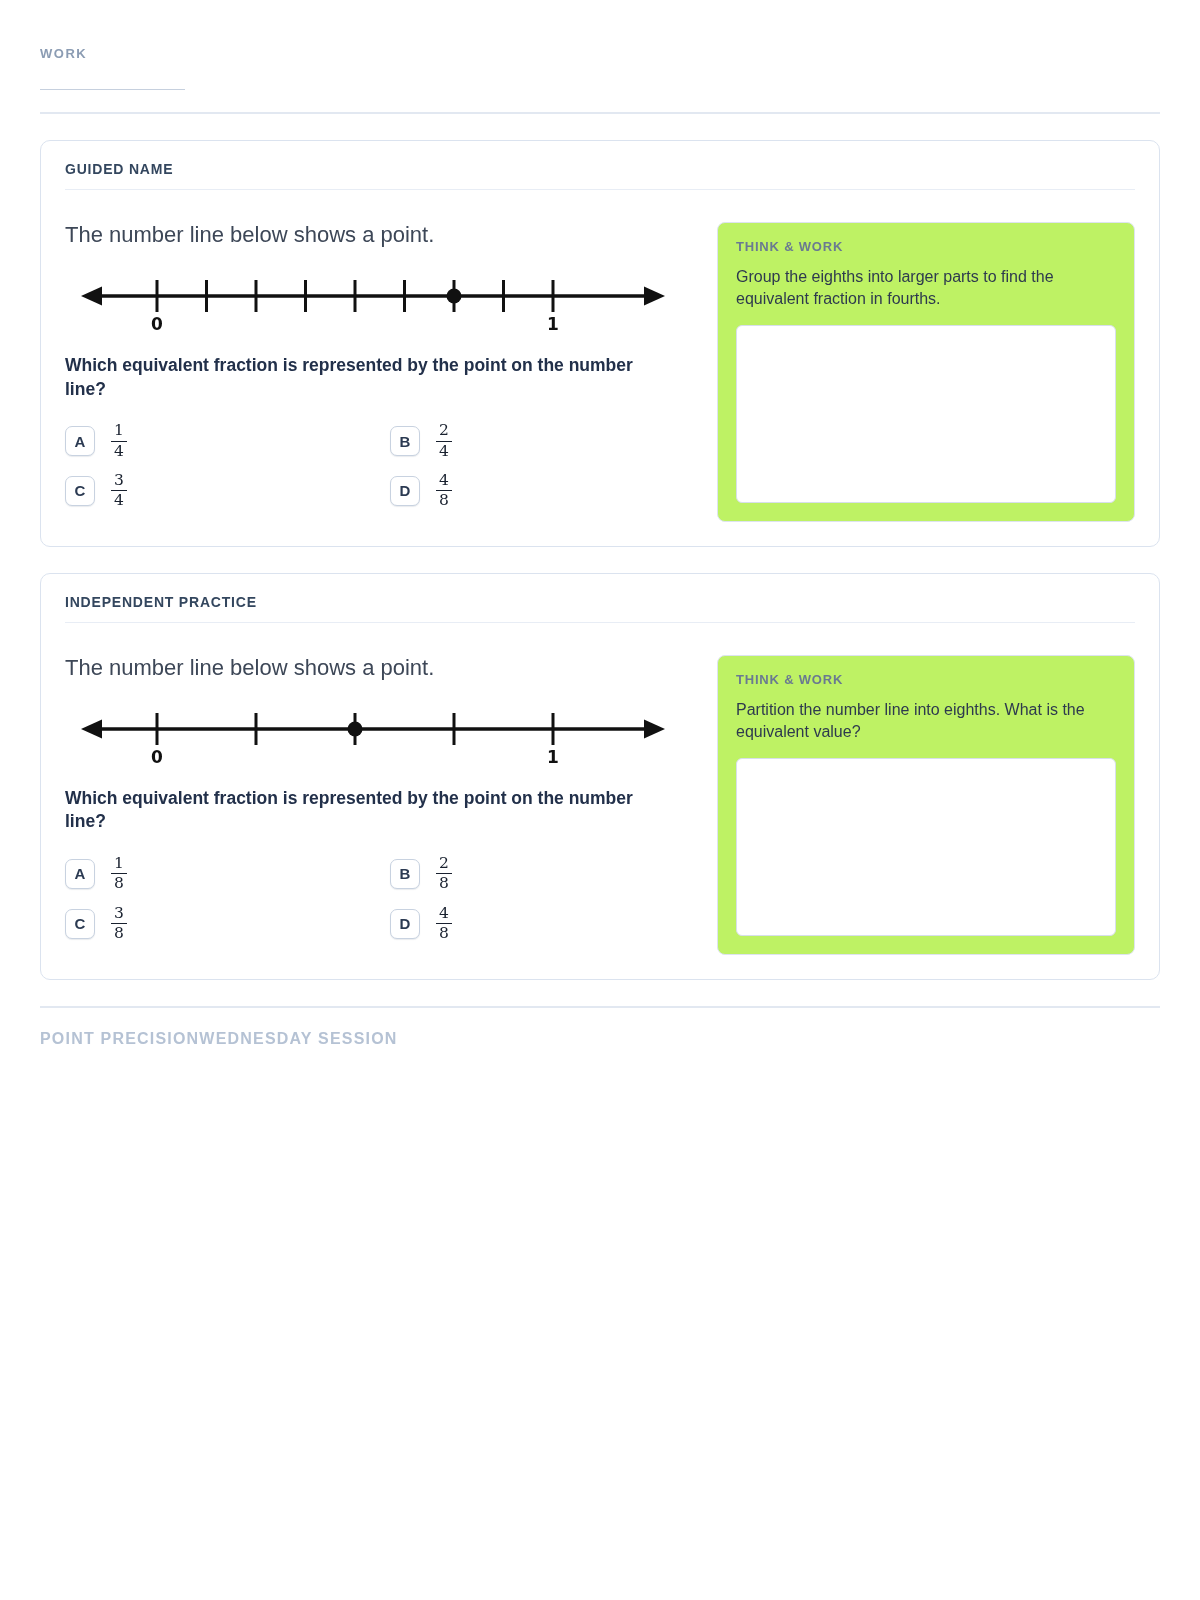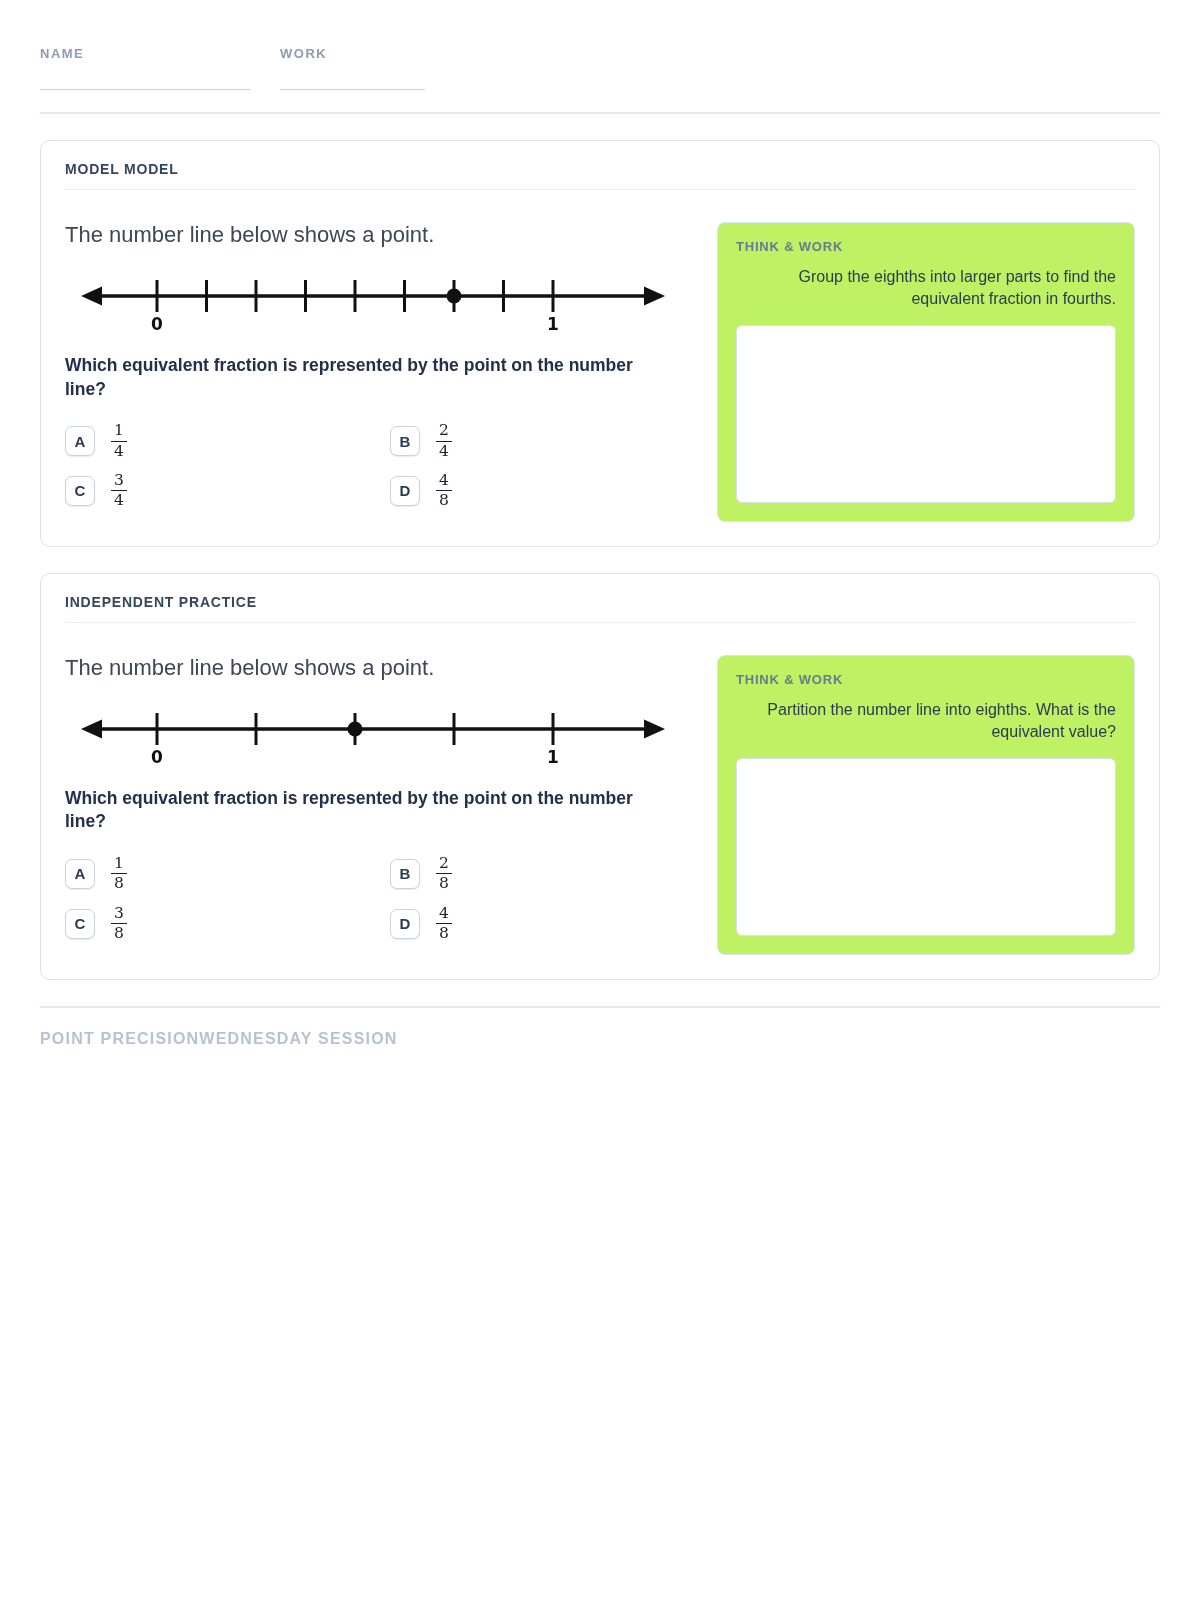--- a/index.html
+++ b/index.html
@@ -29,48 +29,44 @@
   .choice{display:flex;align-items:center;gap:16px;}
   .chip{width:30px;height:30px;border:1.5px solid #c8d2e0;border-radius:7px;display:flex;align-items:center;justify-content:center;
         font-weight:bold;font-size:15px;color:#2b3a52;background:#fff;box-shadow:0 1px 1px rgba(40,60,90,.10);cursor:pointer;}
   .fraction{display:inline-flex;flex-direction:column;align-items:center;font-family:"DejaVu Serif",serif;
             font-size:15.5px;color:#18202e;line-height:1.25;}
   .fraction .num{padding:0 3px;border-bottom:1.3px solid #18202e;}
 
   .think{width:418px;background:#bef264;border:1.5px solid #dde4ef;border-radius:8px;padding:16px 18px 18px;
          display:flex;flex-direction:column;}
   .think-label{font-size:13px;font-weight:bold;letter-spacing:.8px;color:#6a7a91;}
-  .think-hint{margin-top:12px;font-size:16px;color:#2e3a4e;line-height:1.4;text-align:right;}
+  .think-hint{margin-top:12px;font-size:16px;color:#2e3a4e;line-height:1.4;}
   .workbox{margin-top:14px;flex:1;min-height:178px;background:#fff;border:1.5px solid #d7dfeb;border-radius:6px;}
 
   .footer-divider{border:none;border-top:2px solid #e2e8f1;margin:2px 0 0;}
   .footer{display:flex;margin-top:22px;}
   .footer .foot-text{font-size:16px;font-weight:bold;letter-spacing:1.2px;color:#b5c2d4;}
 </style>
 </head>
 <body>
 
 <div class="content">
 
   <div class="header">
     <div class="fields">
-      <div class="field name-field">
-        <div class="field-label">NAME</div>
-        <div class="field-line"></div>
-      </div>
       <div class="field date-field">
         <div class="field-label">WORK</div>
         <div class="field-line"></div>
       </div>
     </div>
   </div>
   <hr class="header-divider">
 
   <div class="card">
-    <div class="card-label">MODEL MODEL</div>
+    <div class="card-label">GUIDED NAME</div>
     <hr class="card-divider">
     <div class="card-body">
       <div class="problem">
         <div class="prompt">The number line below shows a point.</div>
         <svg class="numberline" width="584" height="64" viewBox="0 0 584 64">
             <line x1="12" y1="28" x2="572" y2="28" stroke="#111111" stroke-width="3.5"></line>
             <polygon points="0,28 21,18.5 21,37.5" fill="#111111"></polygon>
             <polygon points="584,28 563,18.5 563,37.5" fill="#111111"></polygon>
             <line x1="76" y1="12" x2="76" y2="44" stroke="#111111" stroke-width="3"></line>
             <line x1="125.5" y1="12" x2="125.5" y2="44" stroke="#111111" stroke-width="3"></line>

